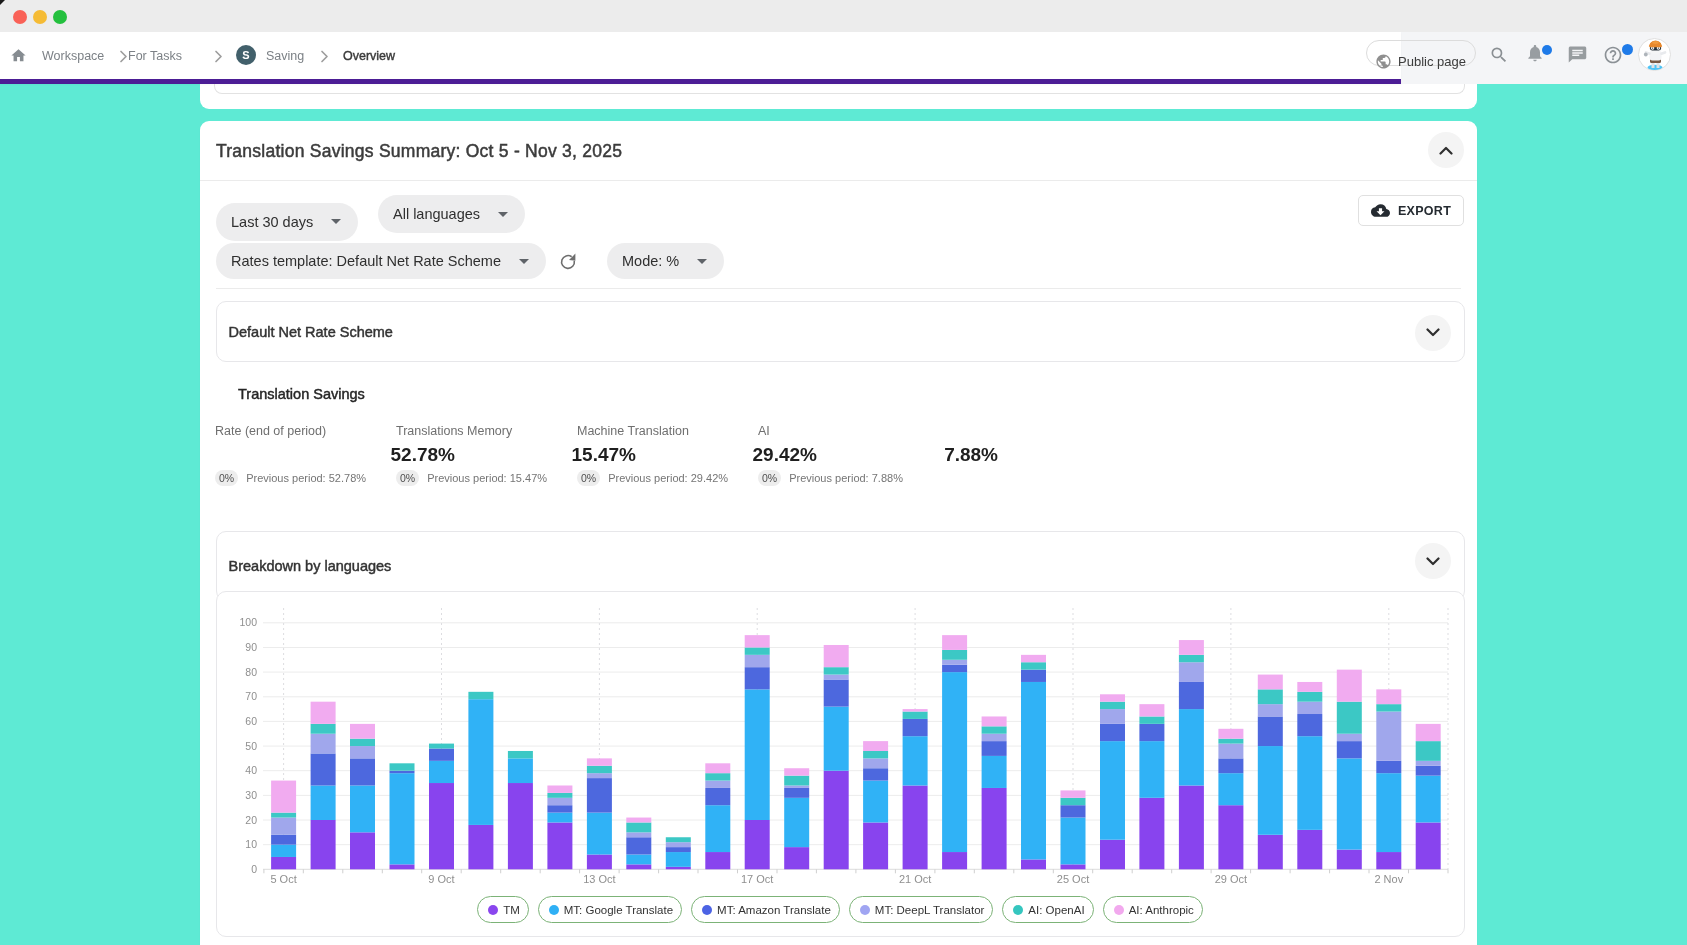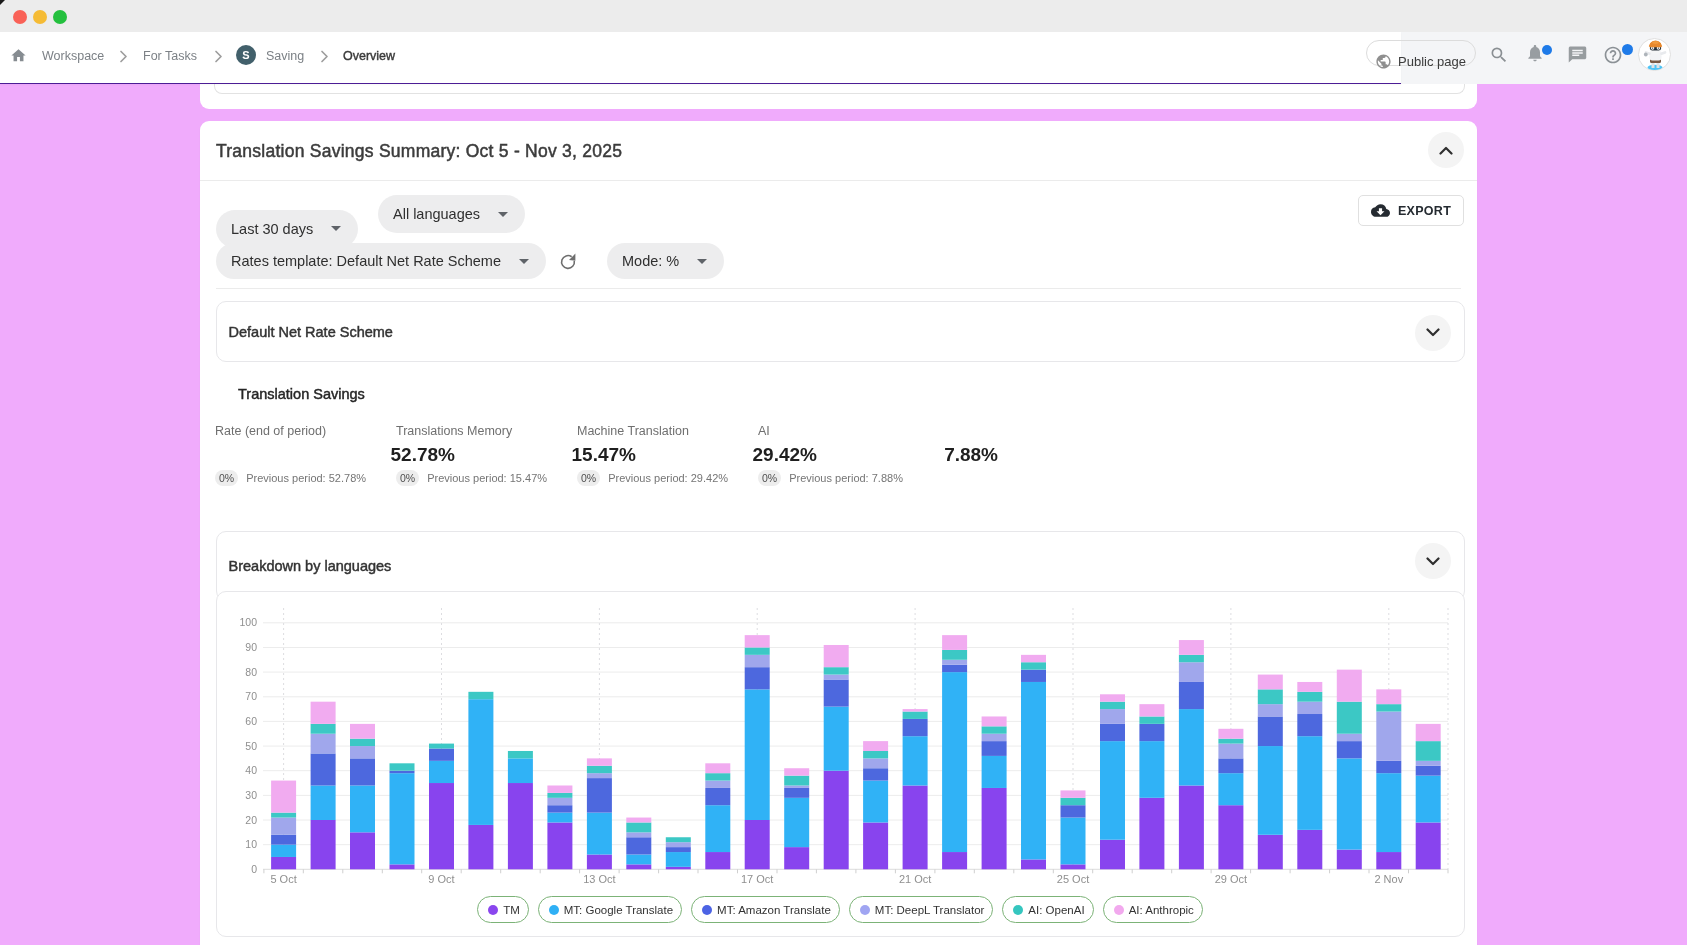--- a/index.html
+++ b/index.html
@@ -1,21 +1,21 @@
 <!DOCTYPE html>
 <html><head><meta charset="utf-8">
 <style>
 * { margin:0; padding:0; box-sizing:border-box; }
 html,body { width:1687px; height:945px; overflow:hidden; font-family:"Liberation Sans",sans-serif; background:#f4f5f7; }
 .titlebar { position:absolute; left:0; top:0; width:1687px; height:32px; background:#ececec; }
 .tl { position:absolute; top:10px; width:14px; height:14px; border-radius:50%; }
-.navbar { position:absolute; left:0; top:32px; width:1401px; height:52px; background:#fff; border-bottom:1px solid #4c1d95; box-shadow:0 1px 2px rgba(0,0,0,0.03); z-index:5; }
+.navbar { position:absolute; left:0; top:32px; width:1401px; height:52px; background:#fff; border-bottom:5px solid #4c1d95; box-shadow:0 1px 2px rgba(0,0,0,0.03); z-index:5; }
 .crumb { position:absolute; top:0; height:47px; display:flex; align-items:center; font-size:12.5px; color:#7c8186; }
 #ov { -webkit-text-stroke:0.4px #3a3a3a; }
-.page { position:absolute; left:0; top:84px; width:1687px; height:861px; background:#f0abfc; overflow:hidden; }
+.page { position:absolute; left:0; top:84px; width:1687px; height:861px; background:#5eead4; overflow:hidden; }
 .topcard { position:absolute; left:200px; top:0px; width:1277px; height:24.5px; background:#fff; border-radius:0 0 9px 9px; }
 .topinner { position:absolute; left:13.5px; top:-6px; width:1251px; height:16px; border:1px solid #e2e2e2; border-top:none; border-radius:0 0 8px 8px; }
 .card { position:absolute; left:200px; top:36.5px; width:1277px; height:902px; background:#fff; border-radius:9px; box-shadow:0 1px 2px rgba(0,0,0,0.04); }
 .cardtitle { position:absolute; left:16px; top:19.5px; font-size:17.5px; line-height:22px; font-weight:400; -webkit-text-stroke:0.5px #3c3c3c; color:#3c3c3c; letter-spacing:0.25px; }
 .circbtn { position:absolute; border-radius:50%; background:#f4f4f4; display:flex; align-items:center; justify-content:center; }
 .div1 { position:absolute; left:0; top:59px; width:1277px; height:1px; background:#ebebeb; }
 .chip { position:absolute; height:38px; background:#ededee; border-radius:19px; display:flex; align-items:center; font-size:14.5px; color:#2f2f2f; padding:0 17px 0 15px; white-space:nowrap; }
 .chip .caret { margin-left:18px; }
 .chip2 { height:36px; border-radius:18px; }
 .exportbtn { position:absolute; left:1158px; top:74.5px; width:106px; height:31px; border:1px solid #e0e0e0; border-radius:5px; background:#fff; display:flex; align-items:center; justify-content:center; gap:8px; font-size:12.5px; font-weight:700; letter-spacing:0.3px; color:#252b31; }
@@ -42,21 +42,21 @@
   <span class="tl" style="left:52.6px; background:#24c03e"></span>
 </div>
 <div class="navbar">
   <svg style="position:absolute;left:10px;top:15px" width="17" height="17" viewBox="0 0 24 24">
       <path d="M10 20v-6h4v6h5v-8h3L12 3 2 12h3v8z" fill="#868c91"></path>
     </svg>
   <div class="crumb" style="left:42px">Workspace</div>
   <svg style="position:absolute;left:119px;top:18px" width="9" height="13" viewBox="0 0 9 13">
       <path d="M2 1.5l5 5-5 5" fill="none" stroke="#9e9e9e" stroke-width="1.7" stroke-linecap="round" stroke-linejoin="round"></path>
     </svg>
-  <div class="crumb" style="left:143px">For Tasks</div>
+  <div class="crumb" style="left:128px">For Tasks</div>
   <svg style="position:absolute;left:214px;top:18px" width="9" height="13" viewBox="0 0 9 13">
       <path d="M2 1.5l5 5-5 5" fill="none" stroke="#9e9e9e" stroke-width="1.7" stroke-linecap="round" stroke-linejoin="round"></path>
     </svg>
   <div style="position:absolute;left:236px;top:13px;width:20px;height:20px;border-radius:50%;background:#42606b;color:#fff;font-size:11px;font-weight:700;display:flex;align-items:center;justify-content:center;">S</div>
   <div class="crumb" style="left:266px">Saving</div>
   <svg style="position:absolute;left:320px;top:18px" width="9" height="13" viewBox="0 0 9 13">
       <path d="M2 1.5l5 5-5 5" fill="none" stroke="#9e9e9e" stroke-width="1.7" stroke-linecap="round" stroke-linejoin="round"></path>
     </svg>
   <div class="crumb" style="left:343px;color:#3a3a3a;" id="ov">Overview</div>
 
@@ -108,21 +108,21 @@
       <div class="topinner"></div>
     </div>
   <div class="card">
     <div class="cardtitle">Translation Savings Summary: Oct 5 - Nov 3, 2025</div>
     <div class="circbtn" style="left:1228px;top:11.5px;width:36px;height:36px;">
       <svg width="14" height="9" viewBox="0 0 14 9">
           <path d="M1.5 7.5L7 2l5.5 5.5" fill="none" stroke="#2f2f2f" stroke-width="2.2" stroke-linecap="round" stroke-linejoin="round"></path>
         </svg>
     </div>
     <div class="div1"></div>
-    <div class="chip" style="left:16px;top:89px;justify-content:center;">Last 30 days<svg class="caret" width="10" height="5" viewBox="0 0 10 5">
+    <div class="chip" style="left:16px;top:82px;justify-content:center;">Last 30 days<svg class="caret" width="10" height="5" viewBox="0 0 10 5">
           <path d="M0 0h10L5 5z" fill="#5f6368"></path>
         </svg></div>
     <div class="chip" style="left:178px;top:74.5px;">All languages<svg class="caret" width="10" height="5" viewBox="0 0 10 5">
           <path d="M0 0h10L5 5z" fill="#5f6368"></path>
         </svg></div>
     <div class="exportbtn">
       <svg width="19" height="19" viewBox="0 0 24 24">
           <path fill="#252b31" d="M19.35 10.04A7.49 7.49 0 0012 4C9.11 4 6.6 5.64 5.35 8.04A5.994 5.994 0 000 14c0 3.31 2.69 6 6 6h13c2.76 0 5-2.24 5-5 0-2.64-2.05-4.78-4.65-4.96zM17 13l-5 5-5-5h3V9h4v4h3z"></path>
         </svg>
       EXPORT

